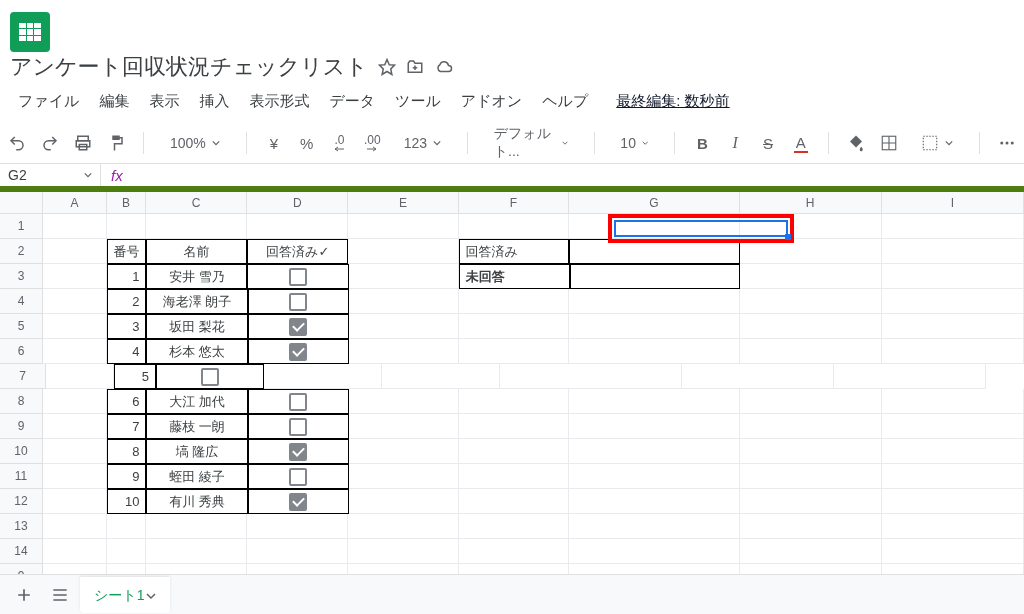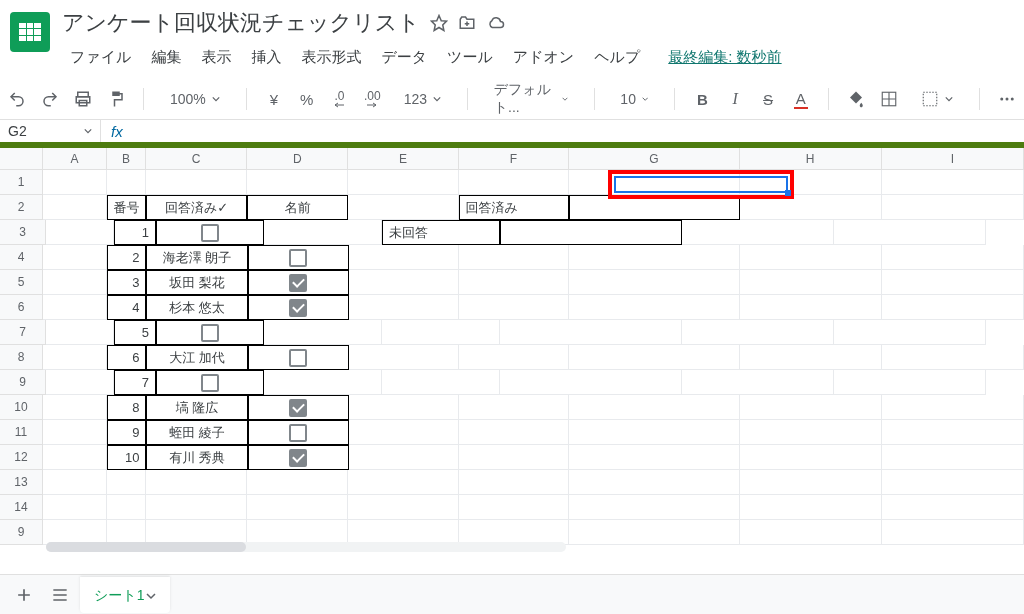--- a/index.html
+++ b/index.html
@@ -1,44 +1,44 @@
 <!DOCTYPE html>
 <html><head>
 <meta charset="utf-8">
 <style>
   * { box-sizing: border-box; margin: 0; padding: 0; }
   body { font-family: Arial, "Hiragino Sans", "Meiryo", sans-serif; font-size: 13px; color: #3c4043; background: #fff; width: 1024px; height: 614px; overflow: hidden; position: relative; }
 
   
-  .header { display: flex; align-items: flex-start; padding: 8px 16px 0 10px; }
+  .header { display: flex; align-items: flex-start; padding: 8px 16px 0 10px; flex-direction: column; }
   .logo { width: 40px; height: 40px; background: #0f9d58; border-radius: 4px; display: flex; align-items: center; justify-content: center; margin-right: 12px; margin-top: 4px; }
   .logo-grid { width: 22px; height: 18px; display: grid; grid-template-columns: repeat(3,1fr); grid-template-rows: repeat(3,1fr); gap: 1px; }
   .logo-grid div { background: #fff; }
   .title-block { flex: 1; }
   .title-row { display: flex; align-items: center; gap: 10px; }
   .doc-title { font-size: 22px; color: #3c4043; font-weight: 400; }
   .title-icon { color: #5f6368; display: inline-flex; }
   .menubar { display: flex; gap: 4px; margin-top: 6px; align-items: center; }
   .menu-item { padding: 4px 8px; font-size: 15px; color: #3c4043; cursor: pointer; border-radius: 3px; }
-  .last-edit { font-size: 15px; color: #0f766e; text-decoration: underline; margin-left: 16px; }
+  .last-edit { font-size: 15px; color: #0f172a; text-decoration: underline; margin-left: 16px; }
 
   
   .toolbar { display: flex; align-items: center; gap: 14px; padding: 6px 8px; border-bottom: 1px solid #e0e0e0; margin-top: 8px; }
   .tb-btn { width: 28px; height: 28px; display: flex; align-items: center; justify-content: center; color: #5f6368; cursor: pointer; border-radius: 3px; }
   .tb-sep { width: 1px; height: 22px; background: #e0e0e0; margin: 0 4px; }
   .tb-select { display: flex; align-items: center; gap: 6px; padding: 0 8px; height: 28px; color: #5f6368; cursor: pointer; font-size: 14px; }
   .tb-select svg.caret { width: 8px; height: 8px; }
   .font-underline { border-bottom: 2px solid #d93025; }
 
   
   .formula-row { display: flex; align-items: center; height: 28px; border-bottom: 6px solid #4d7c0f; }
   .name-box { width: 100px; padding: 0 8px; font-size: 14px; color: #3c4043; display: flex; align-items: center; justify-content: space-between; }
   .name-box svg { width: 8px; color: #5f6368; }
   .fx-sep { width: 1px; height: 100%; background: #e0e0e0; }
-  .fx-label { font-style: italic; color: #0369a1; padding: 0 10px; font-size: 15px; }
+  .fx-label { font-style: italic; color: #a21caf; padding: 0 10px; font-size: 15px; }
   .formula-input { flex: 1; border: none; outline: none; height: 100%; font-size: 14px; padding: 0 4px; }
 
   
   .grid-wrap { position: relative; height: 448px; overflow: hidden; }
   .col-headers { display: flex; height: 22px; background: #f8f9fa; border-bottom: 1px solid #e0e0e0; }
   .corner { width: 46px; border-right: 1px solid #e0e0e0; background: #f8f9fa; }
   .col-h { text-align: center; font-size: 12px; color: #5f6368; border-right: 1px solid #e0e0e0; line-height: 22px; }
   .rows { position: relative; }
   .row { display: flex; height: 25px; }
   .row-h { width: 46px; text-align: center; font-size: 12px; color: #5f6368; background: #f8f9fa; border-right: 1px solid #e0e0e0; border-bottom: 1px solid #e0e0e0; line-height: 25px; }
@@ -262,37 +262,38 @@
         <div class="cell cE"></div>
         <div class="cell cF"></div>
         <div class="cell cG"></div>
         <div class="cell cH"></div>
         <div class="cell cI"></div>
       </div>
       <div class="row">
         <div class="row-h">2</div>
         <div class="cell cA"></div>
         <div class="cell cB b-all">番号</div>
+        <div class="cell cC b-all">名前</div>
         <div class="cell cD b-all">回答済み✓</div>
-        <div class="cell cC b-all">名前</div>
         <div class="cell cE"></div>
         <div class="cell cF b-all" style="justify-content: flex-start; padding-left: 6px;">回答済み</div>
         <div class="cell cG b-all"></div>
         <div class="cell cH"></div>
         <div class="cell cI"></div>
       </div>
       <div class="row">
         <div class="row-h">3</div>
         <div class="cell cA"></div>
         <div class="cell cB b-all" style="justify-content: flex-end; padding-right: 6px;">1</div>
-        <div class="cell cD b-all">
-          <span class="chk"></span>
-        </div>
-        <div class="cell cE"></div>
-        <div class="cell cF b-all" style="justify-content: flex-start; padding-left: 6px;">未回答</div>
+        <div class="cell cC b-all">安井 雪乃</div>
+        <div class="cell cD b-all">
+          <span class="chk"></span>
+        </div>
+        <div class="cell cE"></div>
+        <div class="cell cF b-all" style="justify-content: flex-start; padding-left: 6px; font-weight: bold;">未回答</div>
         <div class="cell cG b-all"></div>
         <div class="cell cH"></div>
         <div class="cell cI"></div>
       </div>
       <div class="row">
         <div class="row-h">4</div>
         <div class="cell cA"></div>
         <div class="cell cB b-all" style="justify-content: flex-end; padding-right: 6px;">2</div>
         <div class="cell cC b-all">海老澤 朗子</div>
         <div class="cell cD b-all">
@@ -356,20 +357,21 @@
         <div class="cell cE"></div>
         <div class="cell cF"></div>
         <div class="cell cG"></div>
         <div class="cell cH"></div>
         <div class="cell cI"></div>
       </div>
       <div class="row">
         <div class="row-h">9</div>
         <div class="cell cA"></div>
         <div class="cell cB b-all" style="justify-content: flex-end; padding-right: 6px;">7</div>
+        <div class="cell cC b-all">藤枝 一朗</div>
         <div class="cell cD b-all">
           <span class="chk"></span>
         </div>
         <div class="cell cE"></div>
         <div class="cell cF"></div>
         <div class="cell cG"></div>
         <div class="cell cH"></div>
         <div class="cell cI"></div>
       </div>
       <div class="row">

